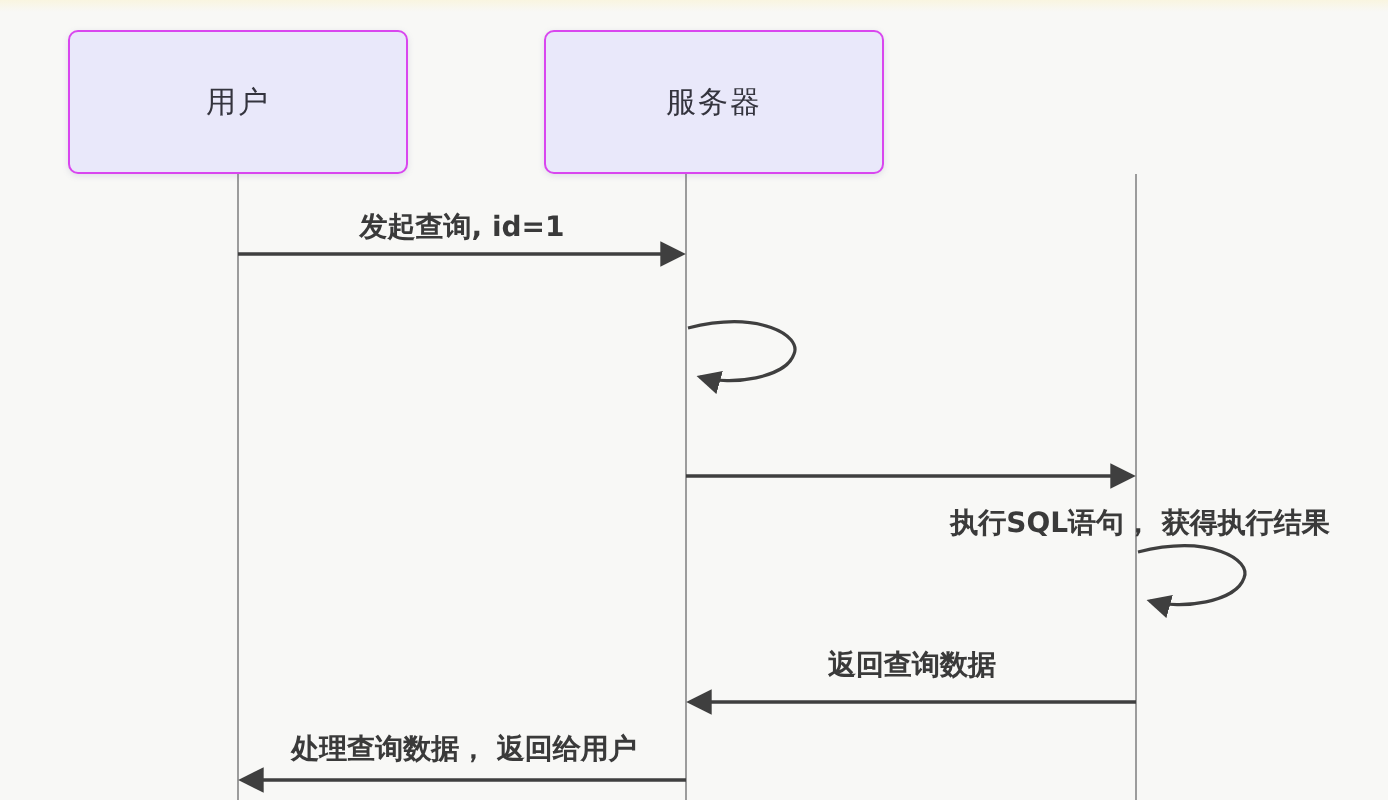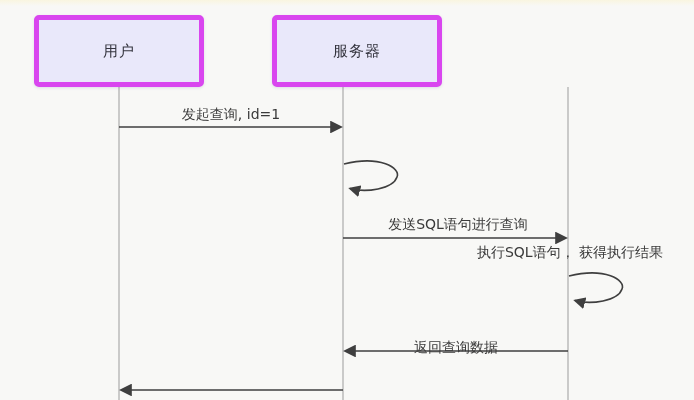--- a/index.html
+++ b/index.html
@@ -25,46 +25,47 @@
     position: absolute;
     left: 0; top: 0;
   }
   .actor {
     position: absolute;
     top: 15px;
     width: 170px;
     height: 72px;
     box-sizing: border-box;
     background: #e9e8fa;
-    border: 5px solid #d946ef;
+    border: 1px solid #d946ef;
     border-radius: 5px;
     box-shadow: 0 1px 3px rgba(110,110,160,0.18);
     display: flex;
     align-items: center;
     justify-content: center;
     font-size: 15px;
     color: #34343e;
     letter-spacing: 1px;
   }
   .actor-user { left: 34px; }
   .actor-server { left: 258px; margin-left: 14px; }
   .actor-db { left: 483px; }
   .msg-label {
     position: absolute;
     transform: translateX(-50%);
     white-space: nowrap;
     font-size: 14px;
     color: #3a3a3a;
     line-height: 15px;
+    font-weight: bold;
   }
   .lbl-1 { left: 231px; top: 107px; }
   .lbl-2 { left: 343px; top: 146px; }
   .lbl-3 { left: 458px; top: 217px; }
-  .lbl-4 { left: 570px; top: 245px; text-align: center; }
-  .lbl-5 { left: 456px; top: 340px; }
+  .lbl-4 { left: 570px; top: 255px; text-align: center; }
+  .lbl-5 { left: 456px; top: 326px; }
   .lbl-6 { left: 232px; top: 368px; }
 </style>
 </head>
 <body>
 
 <div class="stage">
   <div class="top-band"></div>
 
   <svg class="lines" width="694" height="400" viewBox="0 0 694 400">
     <defs>
@@ -91,16 +92,16 @@
   </svg>
 
   <div class="actor actor-user">
     <span>用户</span>
   </div>
   <div class="actor actor-server">
     <span>服务器</span>
   </div>
 
   <div class="msg-label lbl-1">发起查询, id=1</div>
-  <div class="msg-label lbl-3">发送SQL语句进行查询</div>
   <div class="msg-label lbl-4">执行SQL语句， 获得执行结果</div>
   <div class="msg-label lbl-5">返回查询数据</div>
+  <div class="msg-label lbl-6">处理查询数据， 返回给用户</div>
 </div>
 
 </body></html>

